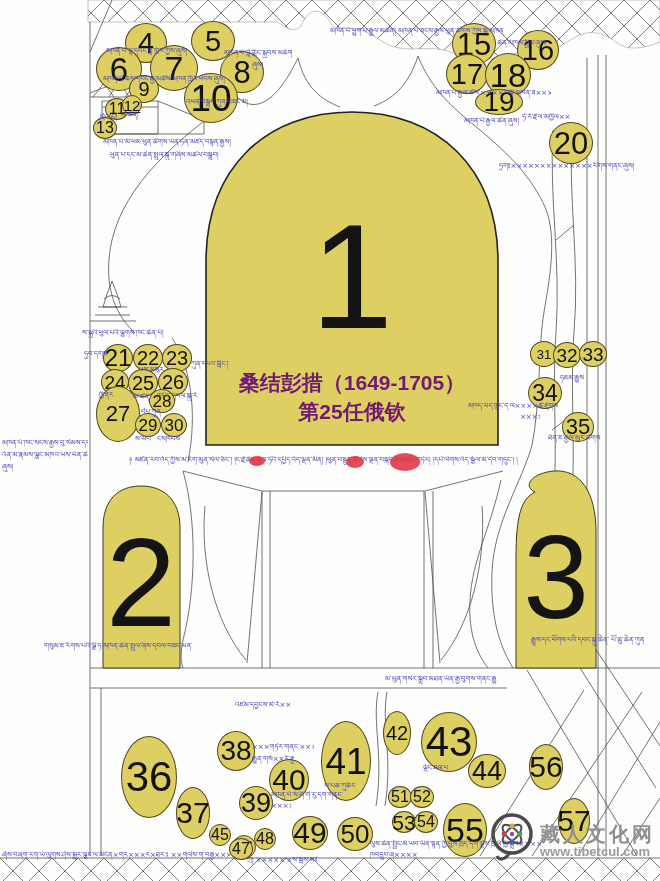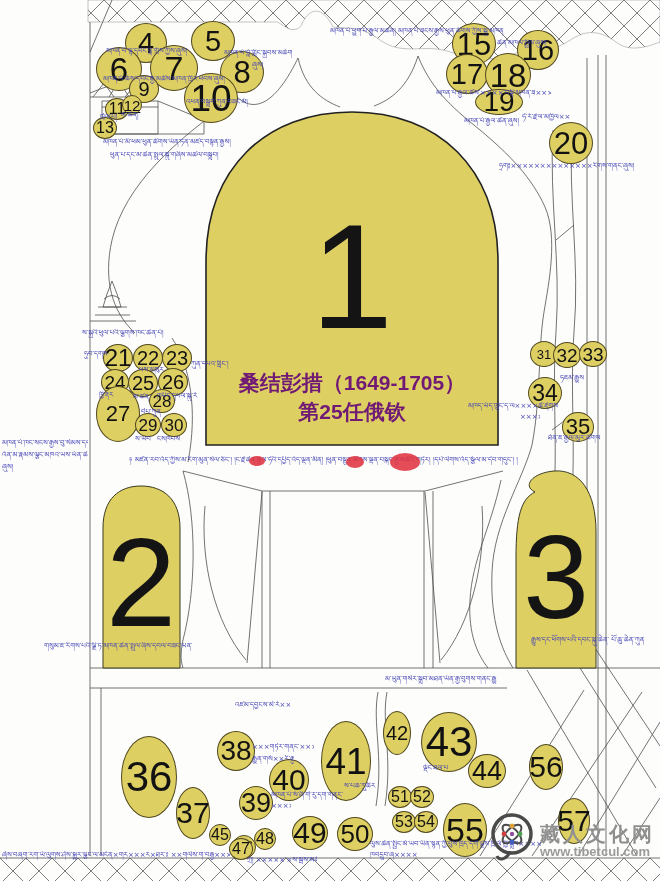--- a/index.html
+++ b/index.html
@@ -134,21 +134,21 @@
       <div class="marker" style="left: 421px; top: 712px; width: 54px; height: 58px; font-size: 42px;">43</div>
       <div class="marker" style="left: 468px; top: 754px; width: 36px; height: 32px; font-size: 27px;">44</div>
       <div class="marker" style="left: 209px; top: 824px; width: 20px; height: 20px; font-size: 16px;">45</div>
       <div class="marker" style="left: 232px; top: 819px; width: 22px; height: 22px; font-size: 17px; margin-top: 16px;">46</div>
       <div class="marker" style="left: 229px; top: 838px; width: 22px; height: 20px; font-size: 16px;">47</div>
       <div class="marker" style="left: 254px; top: 828px; width: 20px; height: 20px; font-size: 16px;">48</div>
       <div class="marker" style="left: 292px; top: 816px; width: 34px; height: 32px; font-size: 30px;">49</div>
       <div class="marker" style="left: 337px; top: 817px; width: 34px; height: 32px; font-size: 26px;">50</div>
       <div class="marker" style="left: 388px; top: 786px; width: 22px; height: 20px; font-size: 16px;">51</div>
       <div class="marker" style="left: 410px; top: 786px; width: 22px; height: 20px; font-size: 16px;">52</div>
-      <div class="marker" style="left: 392px; top: 811px; width: 22px; height: 20px; font-size: 16px;">53</div>
+      <div class="marker" style="left: 392px; top: 811px; width: 22px; height: 20px; font-size: 21px;">53</div>
       <div class="marker" style="left: 414px; top: 811px; width: 22px; height: 20px; font-size: 16px;">54</div>
       <div class="marker" style="left: 443px; top: 803px; width: 42px; height: 52px; font-size: 34px;">55</div>
       <div class="marker" style="left: 529px; top: 744px; width: 32px; height: 44px; font-size: 30px;">56</div>
       <div class="marker" style="left: 558px; top: 798px; width: 30px; height: 44px; font-size: 30px;">57</div>
     </div>
 
   <div class="layer" id="annos" style="z-index:6;">
       <div class="anno" style="left: 106px; top: 47px; width: 95px;">མཁན་པོ་ལྷ་དབང་བློ་གྲོས་ཀྱིས་ཞུས།</div>
       <div class="anno" style="left: 224px; top: 49px; width: 68px;">མཁན་པོ་བློ་གླིང་སྐྱབས་མཆོག</div>
       <div class="anno" style="left: 252px; top: 61px; width: 20px;">ཞུས།</div>
@@ -183,21 +183,21 @@
       <div class="anno" style="left: 520px; top: 413px; width: 20px;">××××</div>
       <div class="anno" style="left: 548px; top: 434px; width: 64px;">ཐོན་ཇ་རྒྱལ་མུར་ཚེགས</div>
       <div class="anno" style="left: 44px; top: 642px; width: 148px;">གསུམ་ཇ་རིགས་པའི་ལྗི་ཏ་མཁན་ཆེན་སྤྲུལ་ཞིས་དབལ་བཟང་ཡན་མོ།།</div>
       <div class="anno wrap" style="left: 531px; top: 636px; width: 114px;">རྒྱུས་དང་ཕོགས་པའི་དབང་སྐུ་ཆེན་ པོ་ཆུ་ཆེན་ཀུན</div>
       <div class="anno" style="left: 385px; top: 675px; width: 112px;">མ་ཡུན་གསེར་སྒྲུབ་མཐན་ཡོན་རྒྱ་བུགས་གནང་རྒྱུར</div>
       <div class="anno" style="left: 235px; top: 701px; width: 55px;">འཛམ་དབྱངས་མེ་རོ×××</div>
       <div class="anno" style="left: 252px; top: 743px; width: 62px;">×××གཏེར་གནང་×××××</div>
       <div class="anno" style="left: 252px; top: 755px; width: 42px;">རྒྱུན་གསོ××རི་རྒྱས</div>
       <div class="anno" style="left: 271px; top: 791px; width: 72px;">མཁན་པོ་སོ་ཞི་གེ་རུ་དག་གནང་རྒྱུར</div>
       <div class="anno" style="left: 271px; top: 802px; width: 20px;">××××</div>
-      <div class="anno" style="left: 344px; top: 782px; width: 38px; font-family: Liberation Serif, serif;">ས་པཆ་ཀུཆིར</div>
+      <div class="anno" style="left: 324px; top: 782px; width: 38px; font-family: Liberation Serif, serif;">ས་པཆ་ཀུཆིར</div>
       <div class="anno" style="left: 423px; top: 764px; width: 30px;">ལྡོང་ཐལ་པ</div>
       <div class="anno" style="left: 2px; top: 851px; width: 228px;">ཞེས་བཞག་རག་ཡོ་ལུགས་ཤེས་སྐྱུར་ལྕང་ལ་མངོན×གར×××ར×ཐར་ཿ ××གལེས་ག་བརྒྱ××××××གསུངས་རྩ་སྒྲུབ།</div>
       <div class="anno" style="left: 247px; top: 856px; width: 70px;">ཀྲ། ×××××་×ས་སྦས་མཚོ×ས</div>
       <div class="anno" style="left: 370px; top: 840px; width: 190px;">ལུས་ཆེན་སྤྱིང་མོ་ཡབ་ཡིན་སྙན་ཀྱི་བུས་ཁྲིད་དགེ་ལྗེས་ཁྲི་ལོ་ཁྱི་སྒྲུབ××××</div>
       <div class="anno" style="left: 370px; top: 851px; width: 48px;">ཁབདྲུབ་ཞ××××××</div>
     </div>
 
   <div class="layer" id="reds" style="z-index:7;">
       <div class="red-mark" style="left: 249px; top: 456px; width: 16px; height: 10px;"></div>
       <div class="red-mark" style="left: 346px; top: 456px; width: 18px; height: 12px;"></div>

